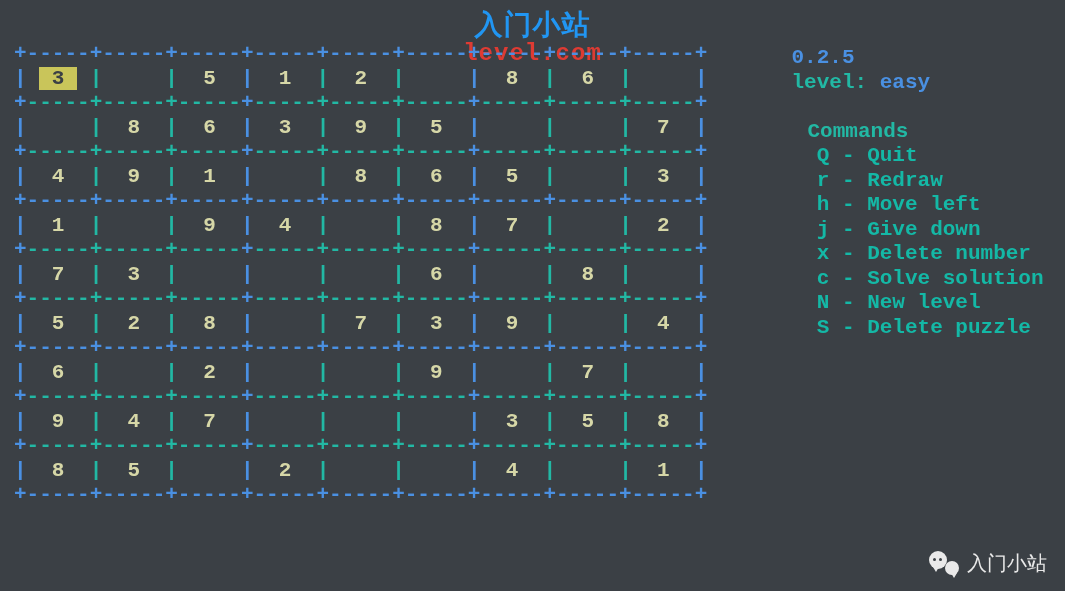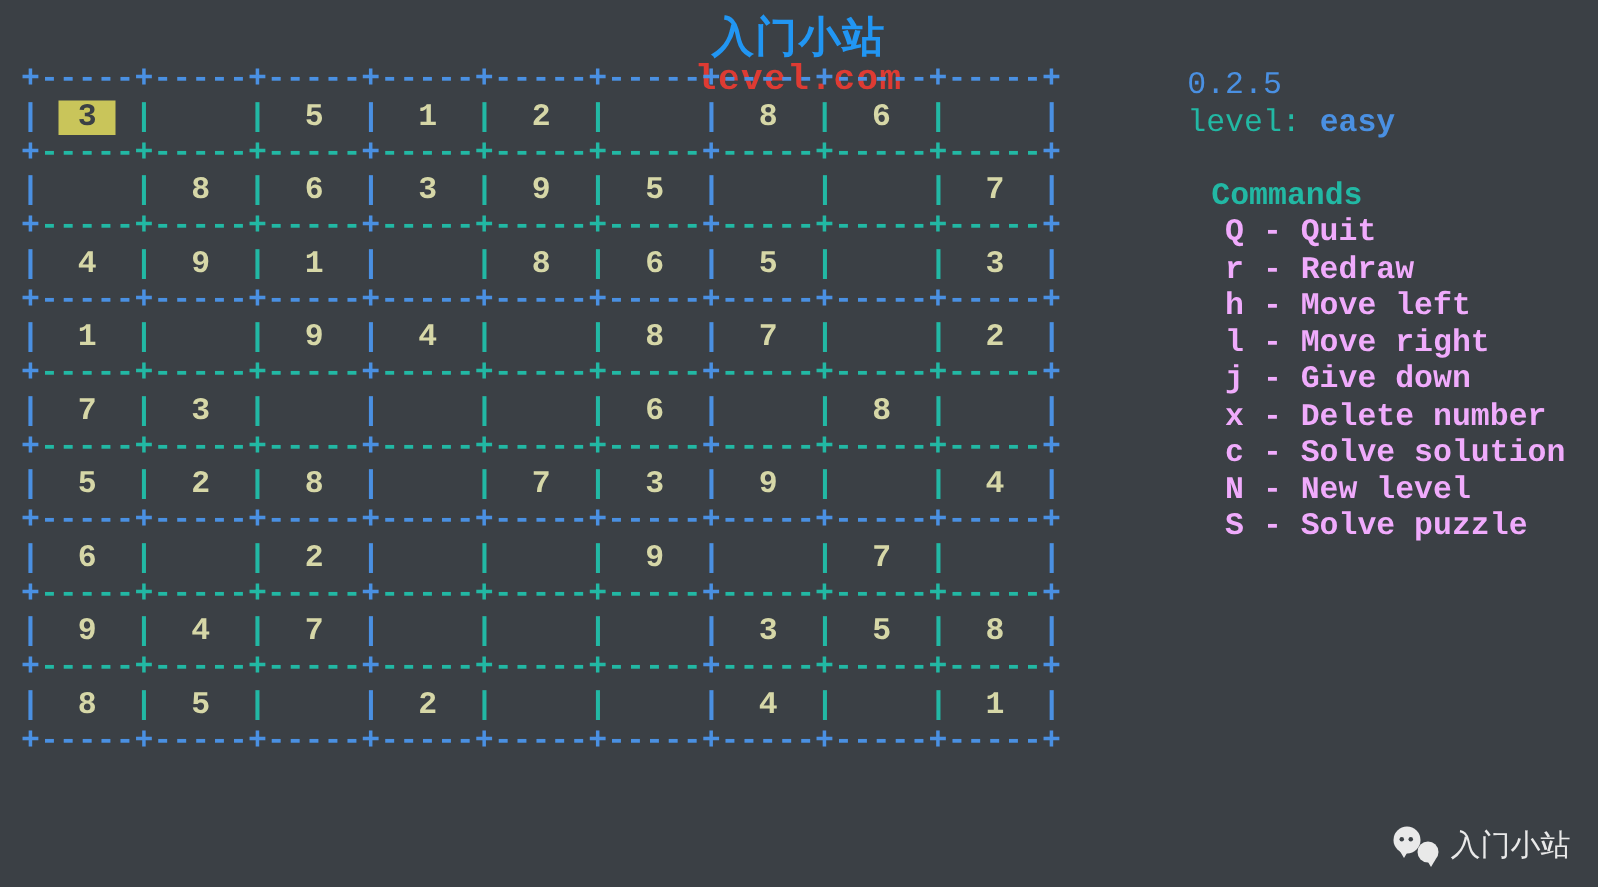--- a/index.html
+++ b/index.html
@@ -53,25 +53,25 @@
   .pipe-teal { color: #22b8a4; }
   .pipe-blue { color: #4a90e2; }
   .cursor-cell {
     background: #c9c55a;
     color: #3b4045;
   }
   .info {
     margin-left: 84px;
     margin-top: 4px;
   }
-  .ver-num { color: #4a90e2; font-weight: normal; text-align: right; }
-  .lvl-key { color: #22b8a4; font-weight: normal; }
+  .ver-num { color: #4a90e2; font-weight: bold; text-align: right; }
+  .lvl-key { color: #22b8a4; font-weight: bold; }
   .lvl-val { color: #4a90e2; font-weight: bold; }
   .cmd-h { color: #22b8a4; font-weight: bold; margin-left: 16px; }
-  .cmd-line { color: #f0abfc; }
+  .cmd-line { color: #14b8a6; }
   .watermark {
     position: absolute;
     right: 18px;
     bottom: 14px;
     display: flex;
     align-items: center;
     gap: 8px;
     color: #e9e9e9;
     font-family: "Microsoft YaHei", SimHei, sans-serif;
     font-size: 20px;
@@ -135,26 +135,25 @@
 
   <div class="info">
     <pre><span class="ver-num">0.2.5</span></pre>
     <pre><span class="lvl-key">level:</span> <span class="lvl-val">easy</span></pre>
     <pre> </pre>
     <pre class="cmd-h">Commands</pre>
     <div id="cmds">
         <pre class="cmd-line">  Q - Quit</pre>
         <pre class="cmd-line">  r - Redraw</pre>
         <pre class="cmd-line">  h - Move left</pre>
-        <pre class="cmd-line">  l - Move right</pre>
         <pre class="cmd-line">  j - Give down</pre>
         <pre class="cmd-line">  x - Delete number</pre>
         <pre class="cmd-line">  c - Solve solution</pre>
         <pre class="cmd-line">  N - New level</pre>
-        <pre class="cmd-line">  S - Solve puzzle</pre>
+        <pre class="cmd-line">  S - Delete puzzle</pre>
       </div>
   </div>
 </div>
 
 <div class="watermark">
   <span class="wm-icon">
     <span class="bubble1"></span>
       <span class="tail1"></span>
     <span class="dot d1"></span>
       <span class="dot d2"></span>

